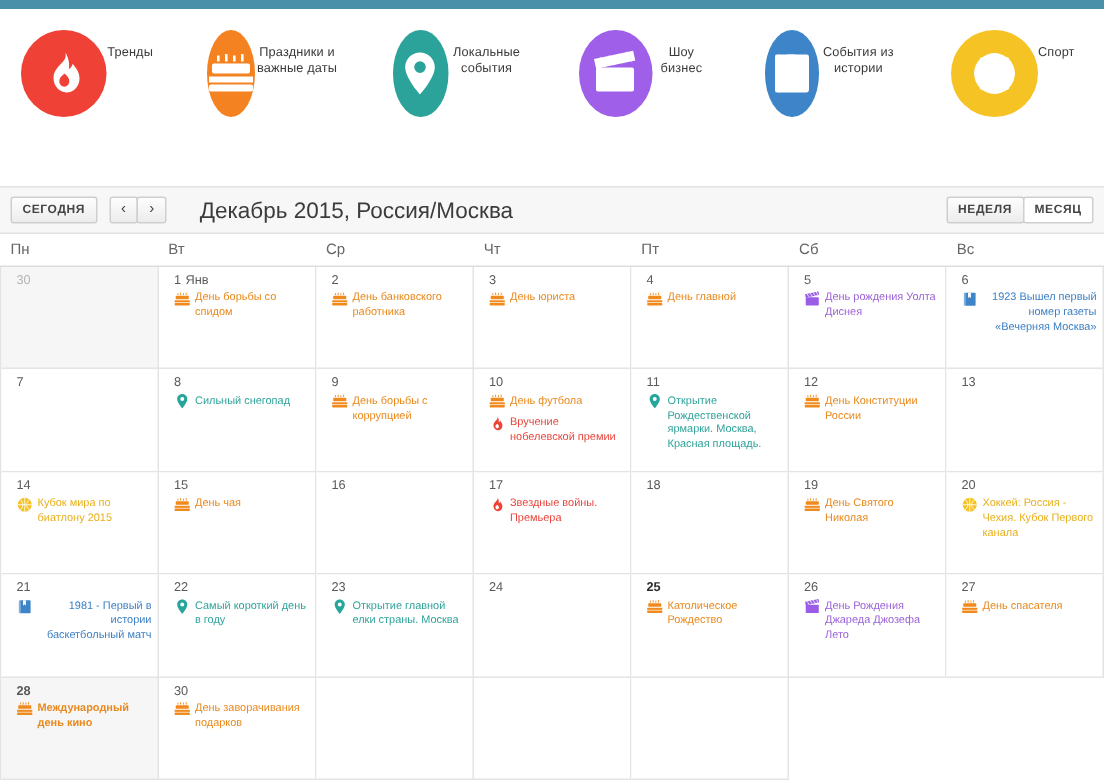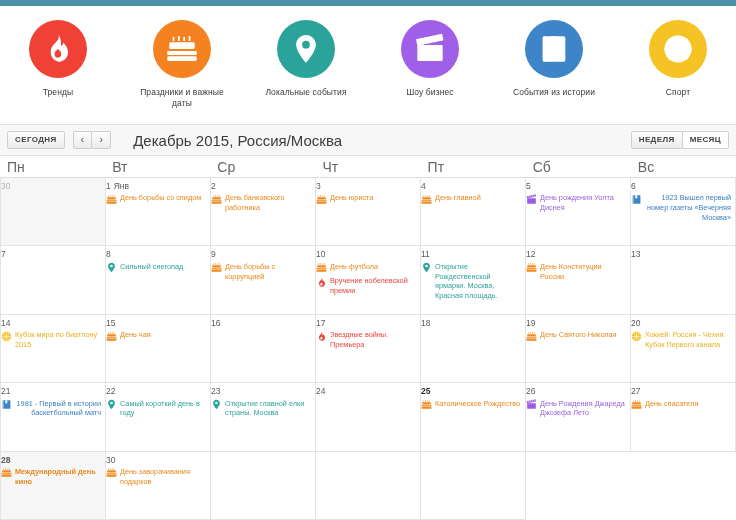--- a/index.html
+++ b/index.html
@@ -18,22 +18,21 @@
     display: flex;
     justify-content: center;
     align-items: flex-start;
     gap: 36px;
     padding-top: 14px;
     background: #ffffff;
   }
   .cat {
     width: 88px;
     display: flex;
-    flex-direction: column;
-    align-items: center;
+    align-items: flex-start;
     cursor: pointer;
   }
   .cat-circle {
     width: 58px; height: 58px;
     border-radius: 50%;
     display: flex; align-items: center; justify-content: center;
   }
   .cat-circle svg { display: block; }
   .cat-label {
     margin-top: 9px;
@@ -81,39 +80,39 @@
 
   
   #weekdays {
     display: grid;
     grid-template-columns: repeat(7, 1fr);
     height: 22px;
     background: #ffffff;
     border-bottom: 1px solid #dddddd;
   }
   .wd {
-    font-size: 14px;
+    font-size: 10px;
     color: #666;
     display: flex;
     align-items: center;
     padding-left: 7px;
   }
 
   
   #grid {
     display: grid;
     grid-template-columns: repeat(7, 1fr);
     grid-auto-rows: 1fr;
     height: 342px;
     border-left: 1px solid #e4e4e4;
   }
   .cell {
     border-right: 1px solid #e4e4e4;
     border-bottom: 1px solid #e4e4e4;
-    padding: 4px 4px 2px 0;
+    padding: 4px 4px 2px 10px;
     overflow: hidden;
     background: #ffffff;
     cursor: pointer;
   }
   .cell.out { background: #f6f6f6; }
   .cell.shaded { background: #f6f6f6; font-weight: bold; }
   .daynum {
     font-size: 8.5px;
     color: #5a5a5a;
     margin-bottom: 2px;

